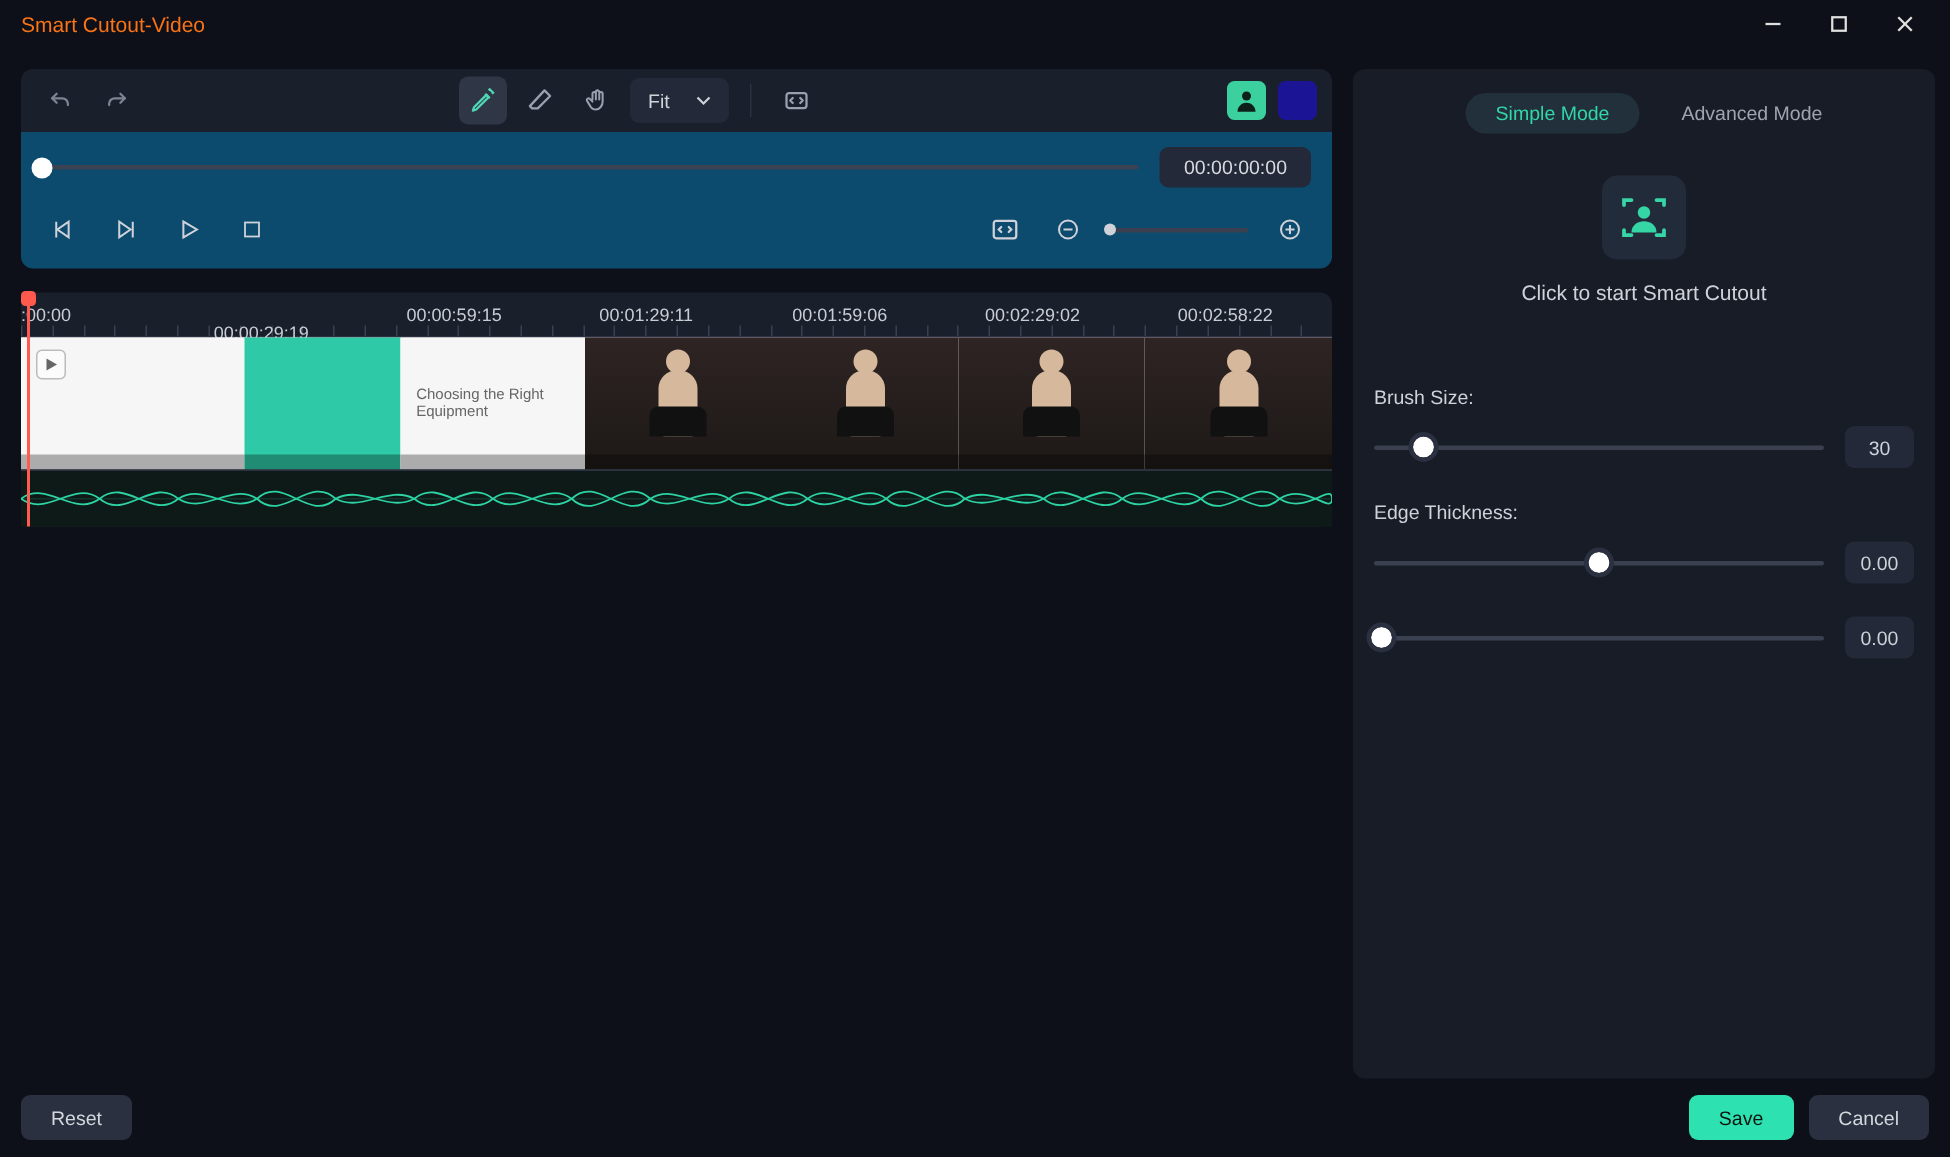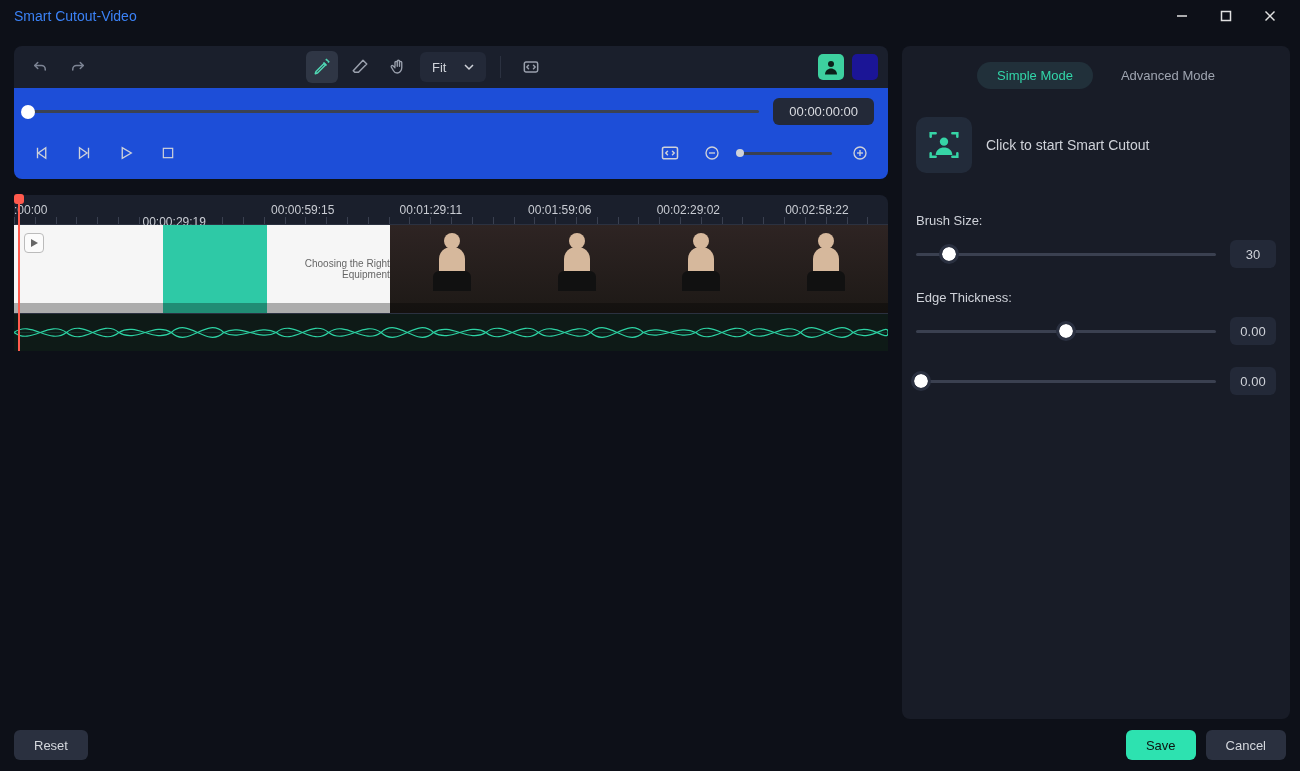--- a/index.html
+++ b/index.html
@@ -13,21 +13,21 @@
     flex-direction: column;
   }
 
   
   .title-bar {
     height: 32px;
     display: flex;
     align-items: center;
     padding: 0 8px 0 14px;
   }
-  .title-bar .title { color: #3b82f6; font-size: 14px; font-weight: 500; }
+  .title-bar .title { color: #f97316; font-size: 14px; font-weight: 500; }
   .win-controls { margin-left: auto; display: flex; gap: 0; }
   .win-btn {
     width: 44px; height: 30px;
     display: flex; align-items: center; justify-content: center;
     color: #e0e0e0; cursor: default;
   }
 
   
   .main {
     flex: 1 1 auto;
@@ -36,21 +36,20 @@
     padding: 14px 10px 0 14px;
     min-height: 0;
   }
 
   
   .left {
     flex: 1 1 auto;
     display: flex;
     flex-direction: column;
     min-width: 0;
-    text-align: right;
   }
 
   
   .toolbar {
     height: 42px;
     background: #1a1f2c;
     border-radius: 8px 8px 0 0;
     display: flex;
     align-items: center;
     padding: 0 10px;
@@ -89,21 +88,21 @@
     background: #ffffff;
     position: relative;
     display: flex; align-items: center; justify-content: center;
   }
   .ws-logo { display:flex; align-items:center; gap:10px; position:absolute; left:50%; transform:translateX(-50%); bottom:44px; }
   .ws-logo .logo-box { width:22px; height:22px; background:#2cbfa2; border-radius:5px; display:flex; align-items:center; justify-content:center; }
   .ws-text { color:#222; font-size:11px; line-height:12px; font-weight:600; }
 
   
   .transport {
-    background: #1d4ed8;
+    background: #0c4a6e;
     border-radius: 0 0 8px 8px;
     padding: 10px 14px 12px 14px;
   }
   .seek-row { display:flex; align-items:center; gap:14px; }
   .seek-track { flex:1; height:3px; background:#3b4252; border-radius:3px; position:relative; }
   .seek-thumb { position:absolute; left:0; top:50%; transform:translate(-50%,-50%); width:14px; height:14px; background:#fff; border-radius:50%; }
   .time-box { background:#232938; border-radius:6px; padding:6px 16px; color:#d9dbe0; font-size:13px; }
   .ctrl-row { margin-top:14px; display:flex; align-items:center; gap:14px; }
   .ctrl-btn { width:28px; height:28px; display:flex; align-items:center; justify-content:center; color:#cfd2d9; }
   .ctrl-spacer { flex:1; }
@@ -151,21 +150,21 @@
     width: 388px;
     background: #181c27;
     border-radius: 8px;
     display:flex; flex-direction:column;
     padding: 14px 14px 16px 14px;
     gap: 10px;
   }
   .mode-tabs { display:flex; align-items:center; justify-content:center; gap:28px; margin-top:2px; }
   .mode-pill { background:#21303a; color:#32d6a9; padding:6px 20px; border-radius:16px; font-size:13px; font-weight:500; }
   .mode-alt { color:#9ea4b0; font-size:13px; }
-  .sc-start { display:flex; flex-direction:row; align-items:center; gap:14px; margin-top:18px; margin-bottom:18px; }
+  .sc-start { display:flex; flex-direction:column; align-items:center; gap:14px; margin-top:18px; margin-bottom:32px; }
   .sc-box { width:56px; height:56px; border-radius:10px; background:#222b3a; display:flex; align-items:center; justify-content:center; }
   .sc-text { color:#cfd2d9; font-size:14px; }
   .slider-group { margin-top:12px; }
   .slider-label { color:#cfd2d9; font-size:13px; margin-bottom:12px; }
   .slider-row { display:flex; align-items:center; gap:14px; }
   .sl-track { flex:1; height:3px; background:#3a4050; border-radius:3px; position:relative; }
   .sl-thumb { position:absolute; top:50%; transform:translate(-50%,-50%); width:14px; height:14px; background:#fff; border-radius:50%; outline:3px solid #2a3040; }
   .sl-val { width:46px; height:28px; background:#232938; border-radius:6px; color:#cfd2d9; font-size:13px; display:flex; align-items:center; justify-content:center; }
 
   

